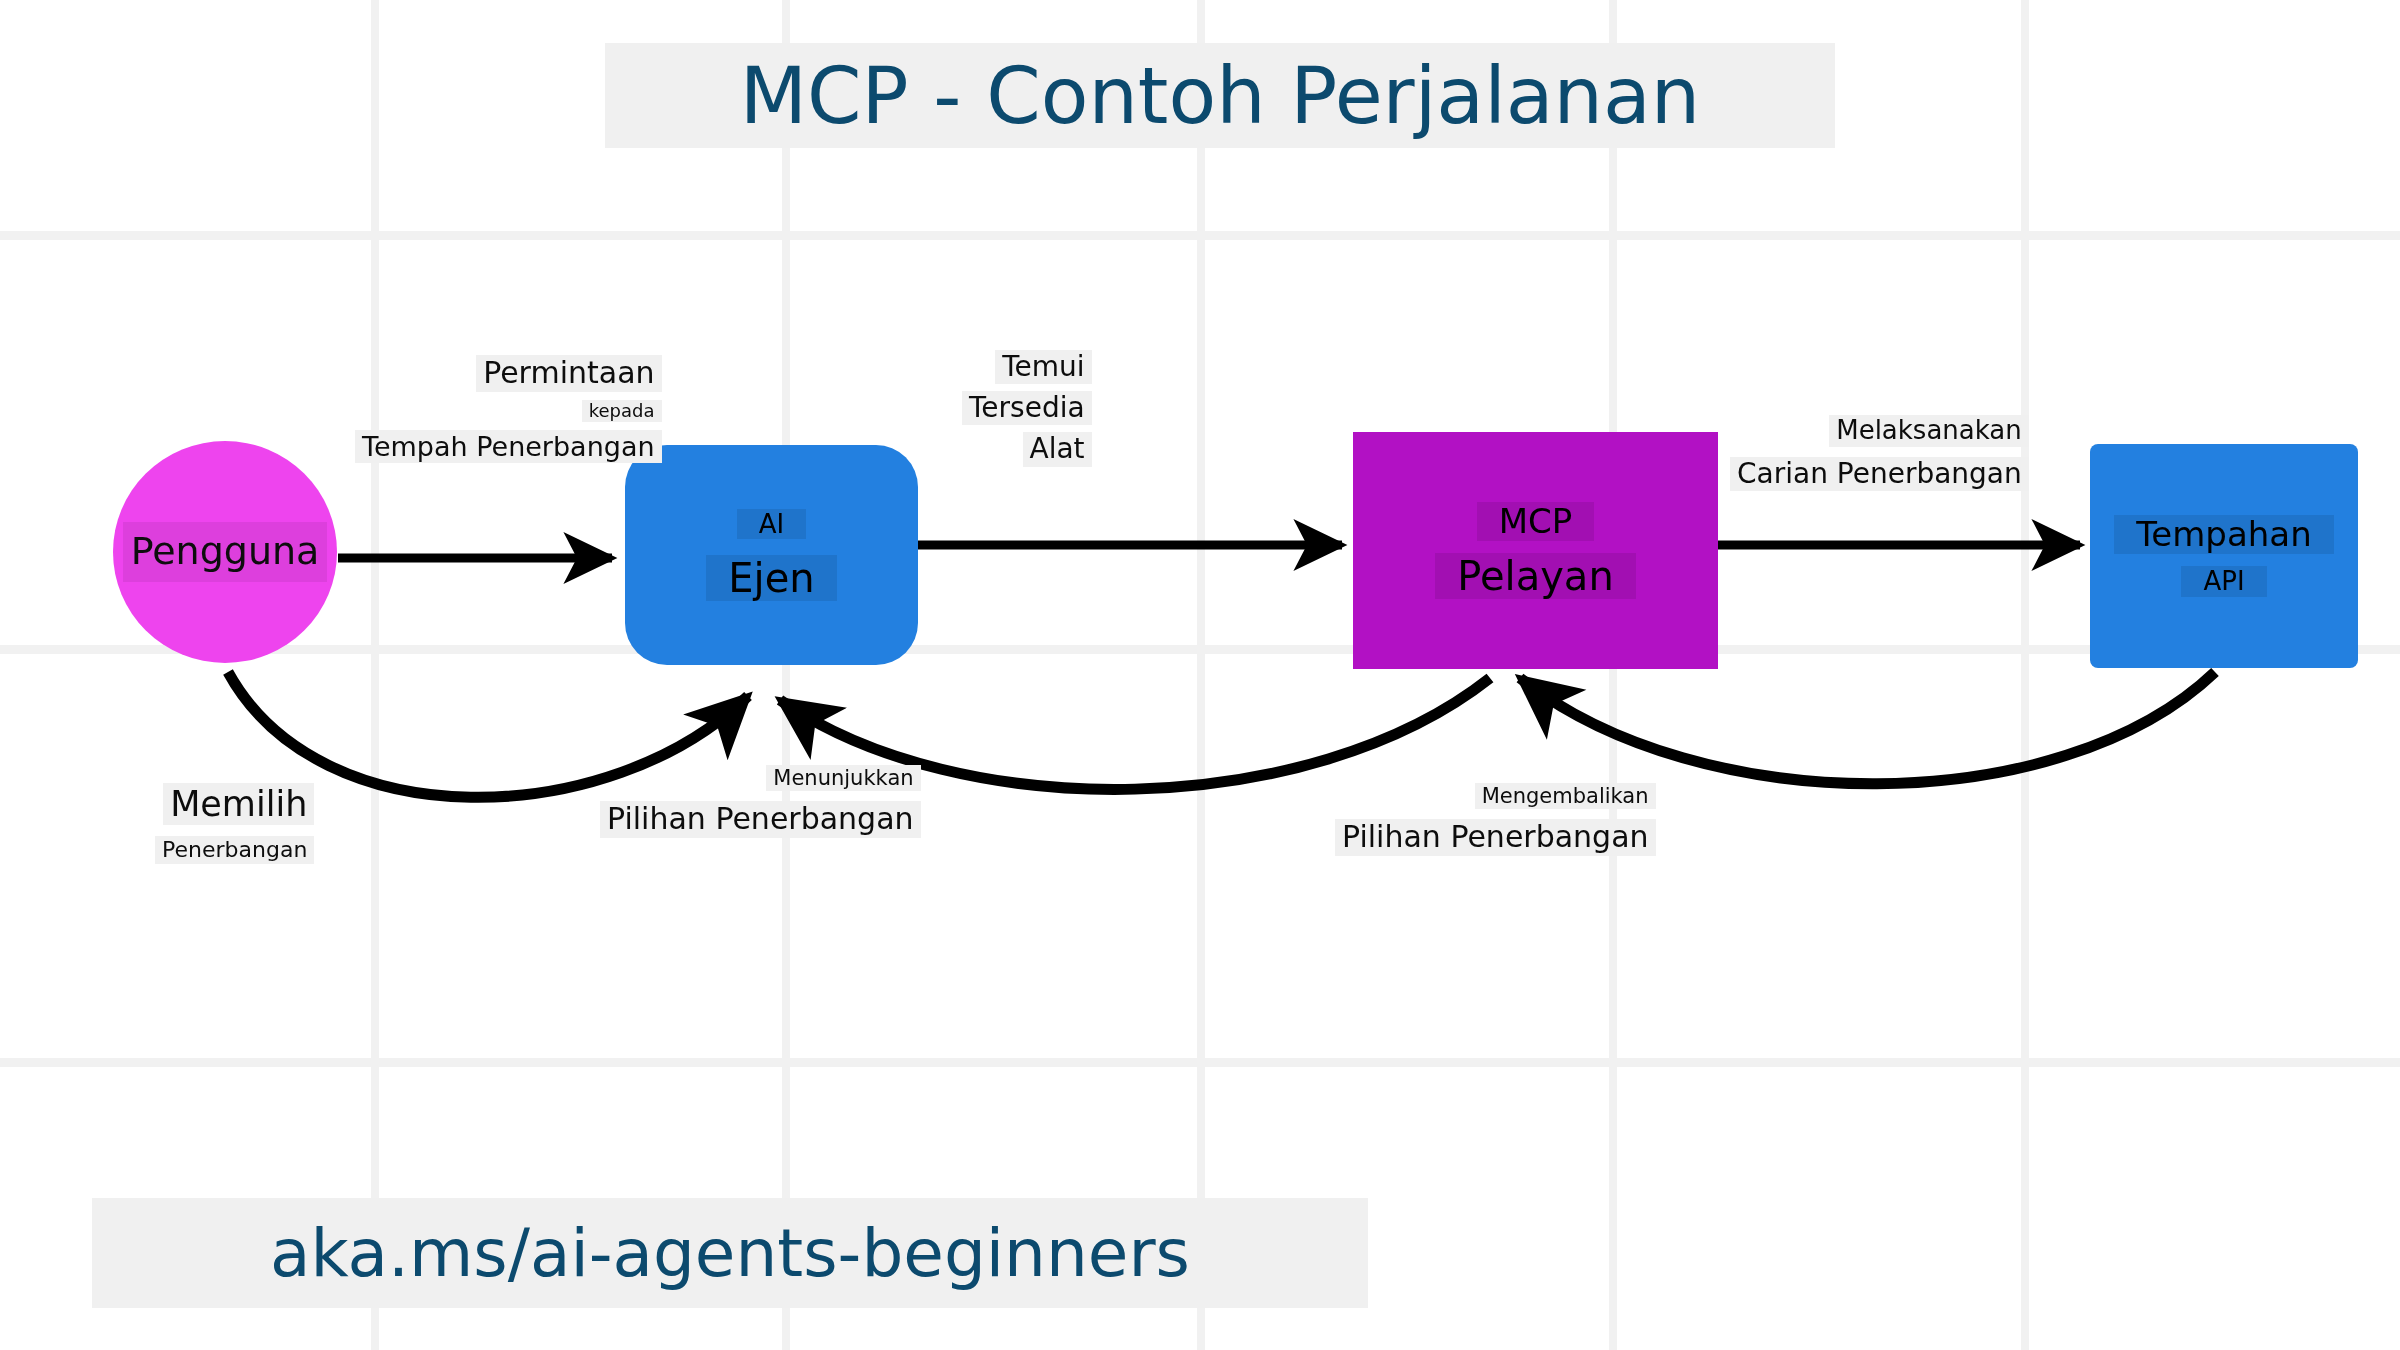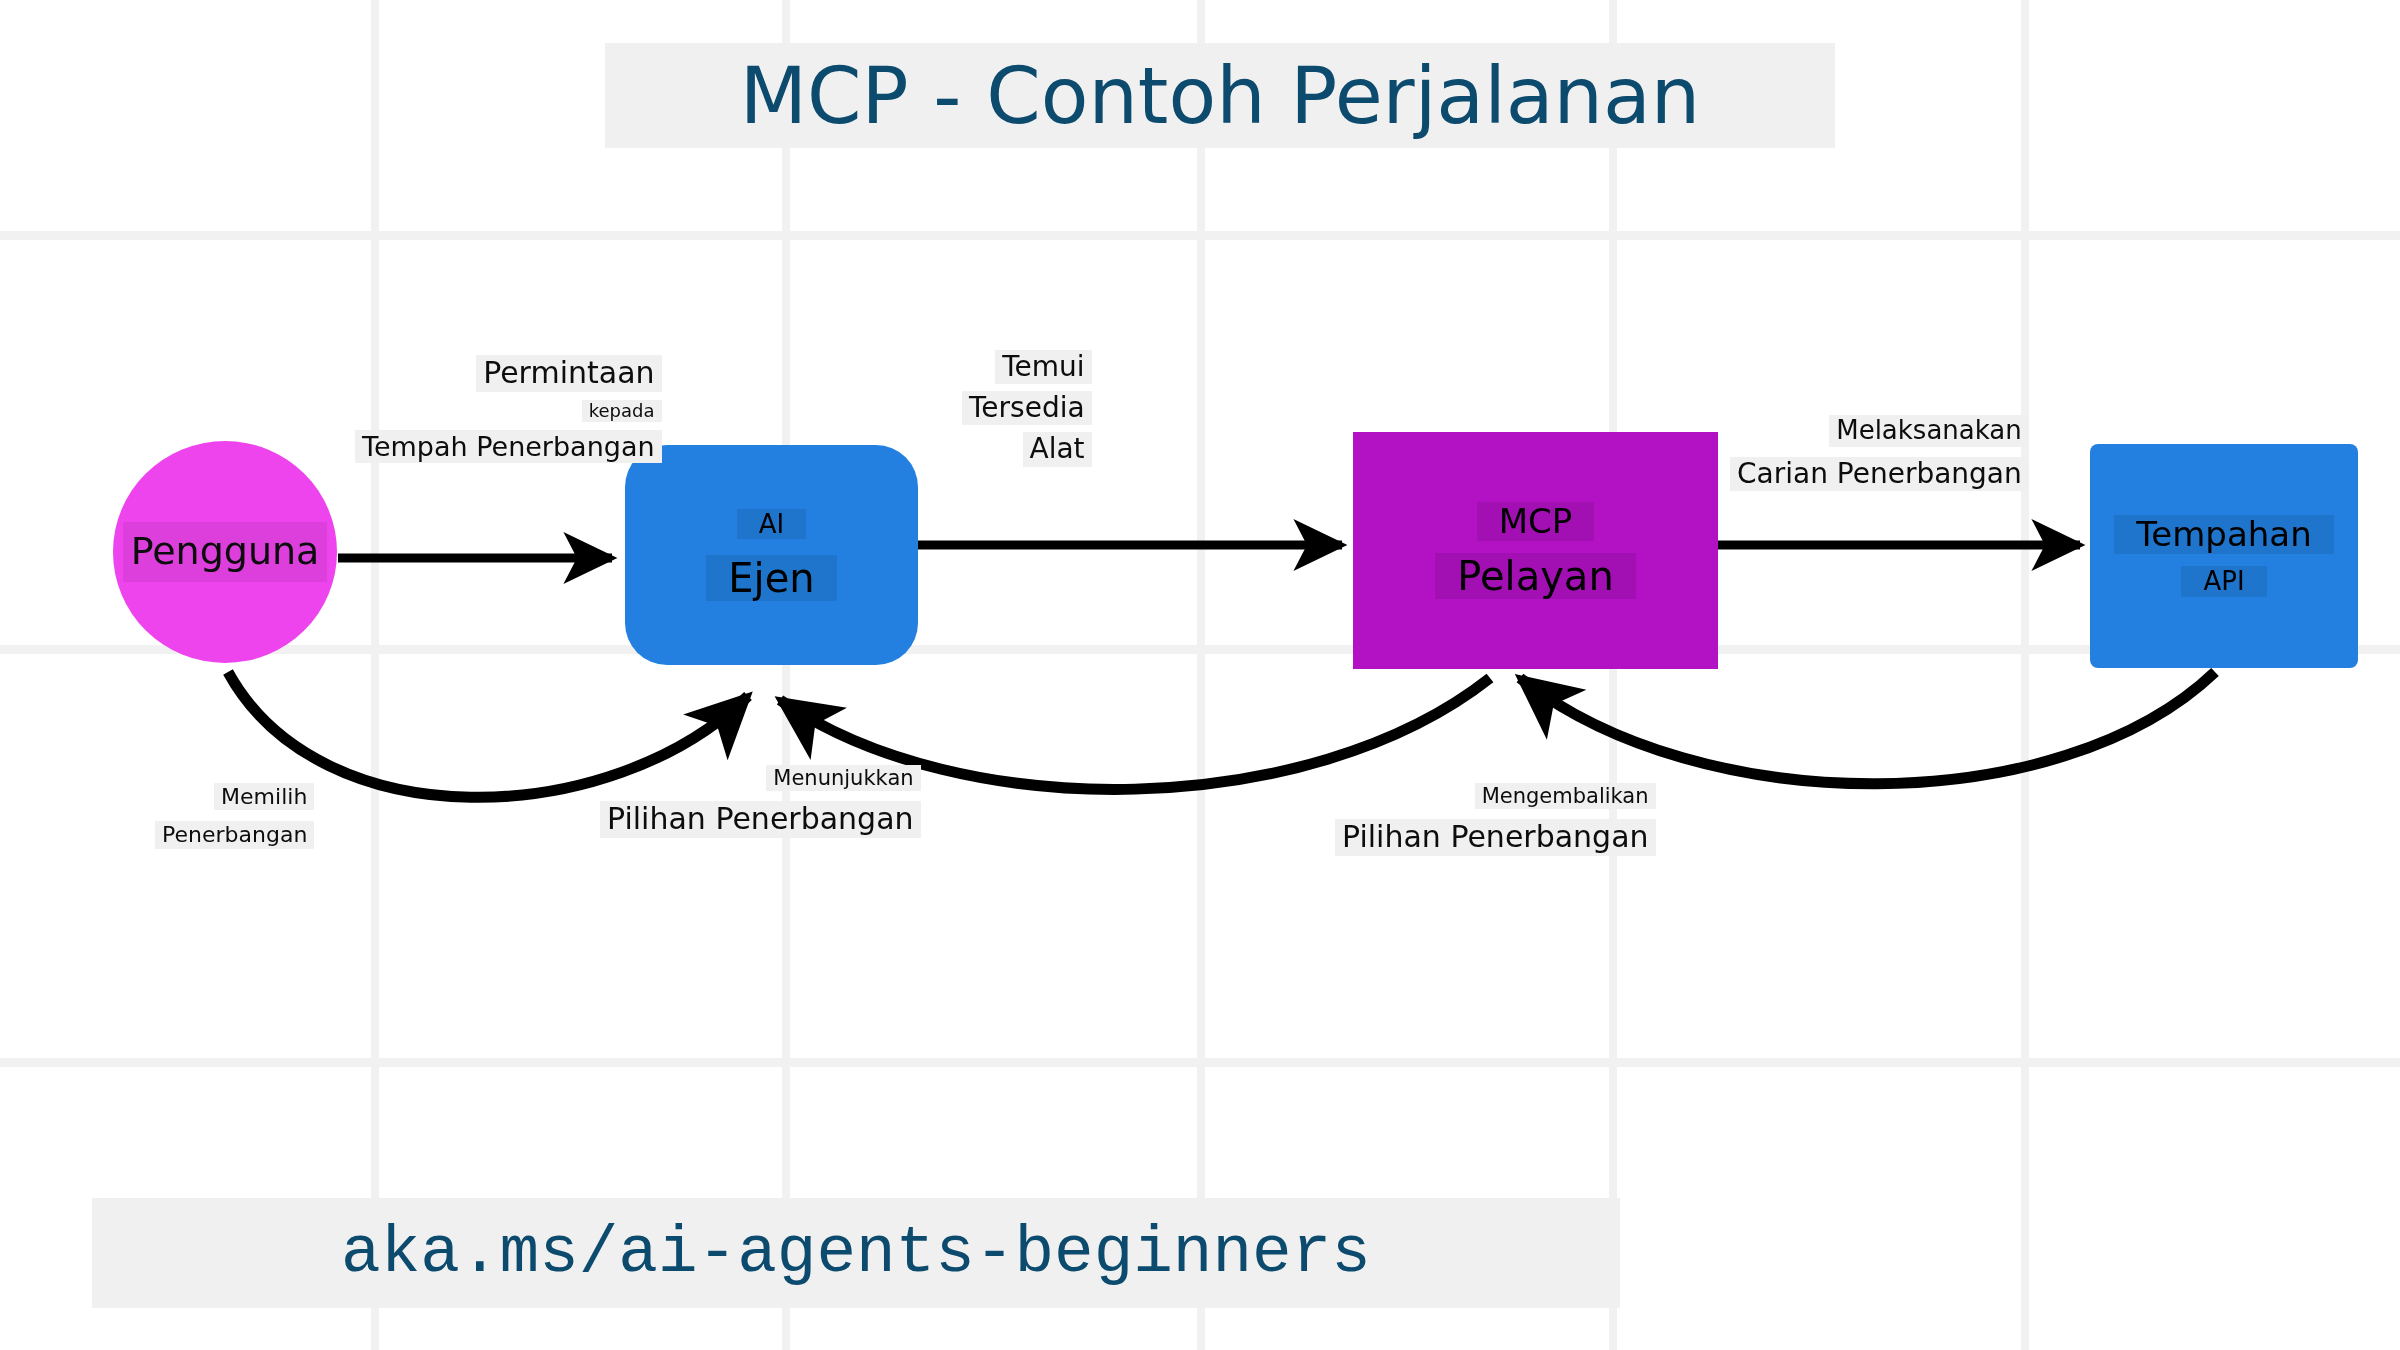--- a/index.html
+++ b/index.html
@@ -66,38 +66,38 @@
 
   .el-uniform span{font-size:28px;}
   .el-uniform span+span{margin-top:7px;}
 
   .el-two .t1{font-size:26px;}
   .el-two .t2{font-size:28px;margin-top:10px;}
 
   .el-two-b .t1{font-size:21px;}
   .el-two-b .t2{font-size:30px;margin-top:10px;}
 
-  .el-two-c .t1{font-size:22px;}
+  .el-two-c .t1{font-size:35px;}
   .el-two-c .t2{font-size:22px;margin-top:11px;}
 
   
   #lbl-user-agent{left:355px;top:355px;}
   #lbl-agent-mcp{left:962px;top:350px;}
   #lbl-mcp-api{left:1730px;top:415px;}
   #lbl-user-choose{left:155px;top:783px;}
   #lbl-agent-show{left:600px;top:765px;}
   #lbl-mcp-return{left:1335px;top:783px;}
 
   
   .banner{position:absolute;background:#f0f0f0;display:flex;
           align-items:center;justify-content:center;color:#0c4a6e;}
   #title-banner{left:605px;top:43px;width:1230px;height:105px;
                 font-size:78px;}
-  #footer-banner{left:92px;top:1198px;width:1528px;height:110px;
-                 font-size:66px;font-family:Liberation Mono, monospace;}
+  #footer-banner{left:92px;top:1198px;width:1276px;height:110px;
+                 font-size:66px;}
 </style>
 </head>
 <body>
 
 <div id="canvas">
 
   <div class="grid-line grid-v" style="left:371px;"></div>
   <div class="grid-line grid-v" style="left:782px;"></div>
   <div class="grid-line grid-v" style="left:1197px;"></div>
   <div class="grid-line grid-v" style="left:1609px;"></div>

